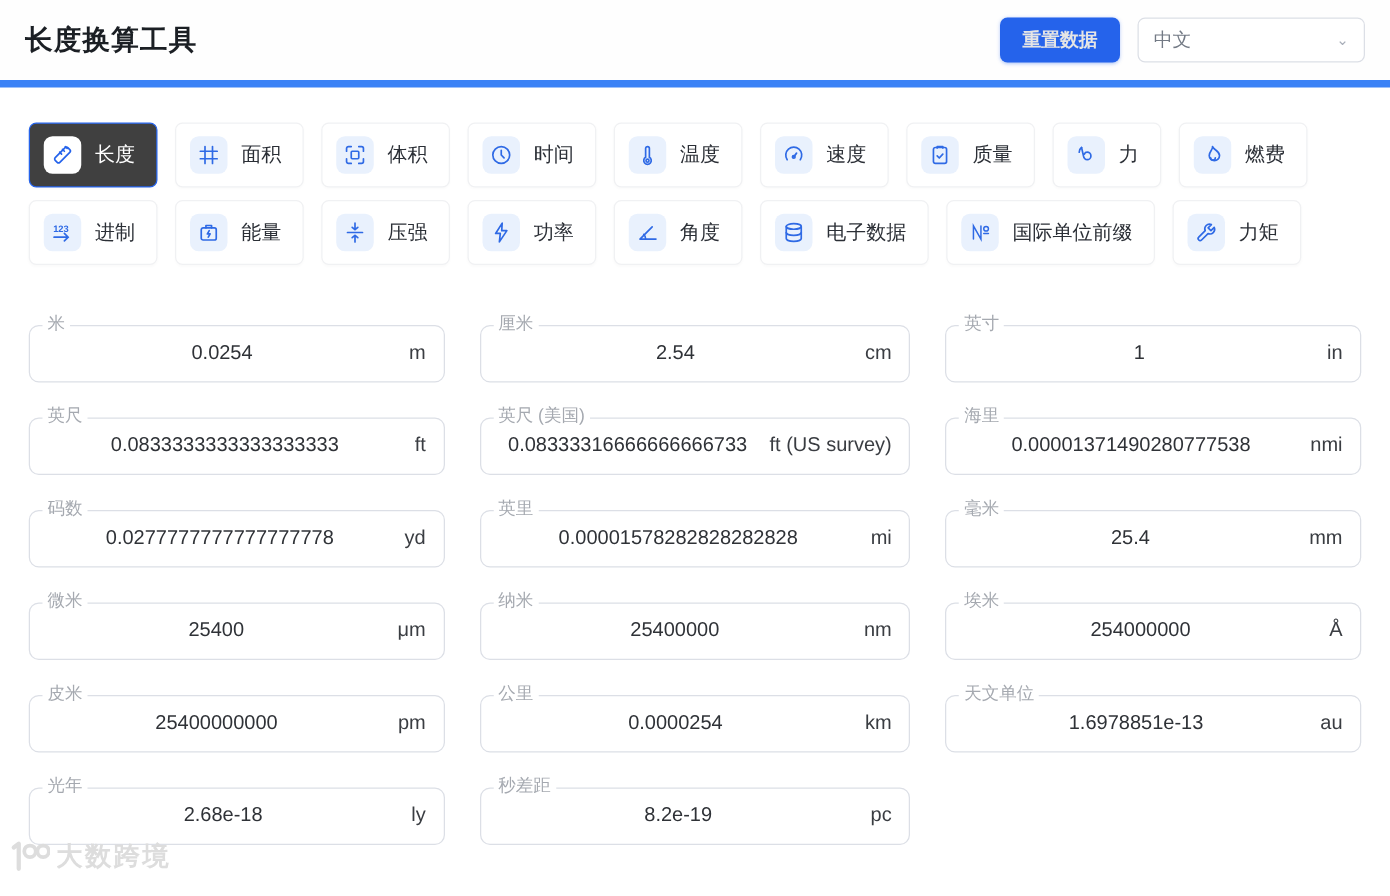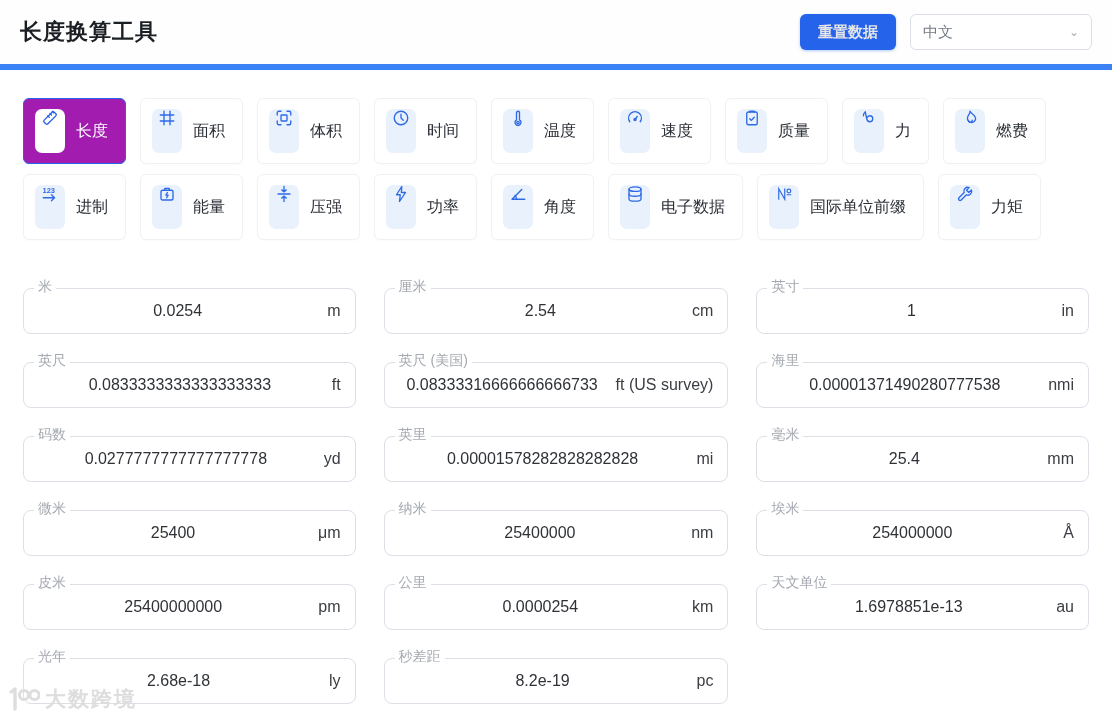--- a/index.html
+++ b/index.html
@@ -29,26 +29,26 @@
   
   .tabs { padding:28px 23px 0 23px; }
   .tab-row { display:flex; gap:14px; margin-bottom:10px; }
   .tab {
     display:inline-flex; align-items:center; gap:11px;
     border:1px solid #f0f1f3; background:#fff; border-radius:6px;
     padding:10px 17px 10px 11px; font-size:16px; color:#2b2f36;
     cursor:pointer; font-family:inherit; box-shadow:0 1px 2px rgba(0,0,0,.02);
   }
   .chip {
-    width:30px; height:44px; border-radius:7px; background:#e9f1fd;
-    display:flex; align-items:flex-start; justify-content:center; color:#2f6ae5;
+    width:30px; height:30px; border-radius:7px; background:#e9f1fd;
+    display:flex; align-items:center; justify-content:center; color:#2f6ae5;
     flex:0 0 auto;
   }
   .chip svg { width:18px; height:18px; display:block; }
-  .tab.selected { background:#a21caf; border-color:#2563eb; color:#fff; }
+  .tab.selected { background:#404040; border-color:#2563eb; color:#fff; }
   .tab.selected .chip { background:#ffffff; color:#2563eb; }
   
   .grid {
     display:grid; grid-template-columns:repeat(3,1fr);
     column-gap:28px; row-gap:28px; padding:0 23px; margin-top:48px;
   }
   .field {
     position:relative; height:46px; border:1px solid #dcdfe6; border-radius:8px;
     display:flex; align-items:center; padding:0 14px; background:#fff;
   }
@@ -56,21 +56,21 @@
     position:absolute; top:-10px; left:10px; background:#fff; padding:0 4px;
     font-size:14px; color:#a5a9b0; line-height:1;
   }
   .field input {
     flex:1; border:none; outline:none; font-size:16px; color:#2f3237;
     font-family:inherit; background:transparent; min-width:0;text-align:center;
   }
   .unit { font-size:16px; color:#3a3d42; white-space:nowrap; padding-left:10px; }
   
   .watermark {
-    position:absolute; left:6px; bottom:4px; display:flex; align-items:center;
+    position:absolute; left:6px; bottom:18px; display:flex; align-items:center;
     gap:5px; color:#dcdcdc; user-select:none;
   }
   .watermark svg { width:34px; height:26px; }
   .wm-text { font-size:21px; font-weight:700; color:#dddddd; letter-spacing:2px; }
 </style>
 </head>
 <body>
 
 <div class="header">
   <div class="title">长度换算工具</div>

